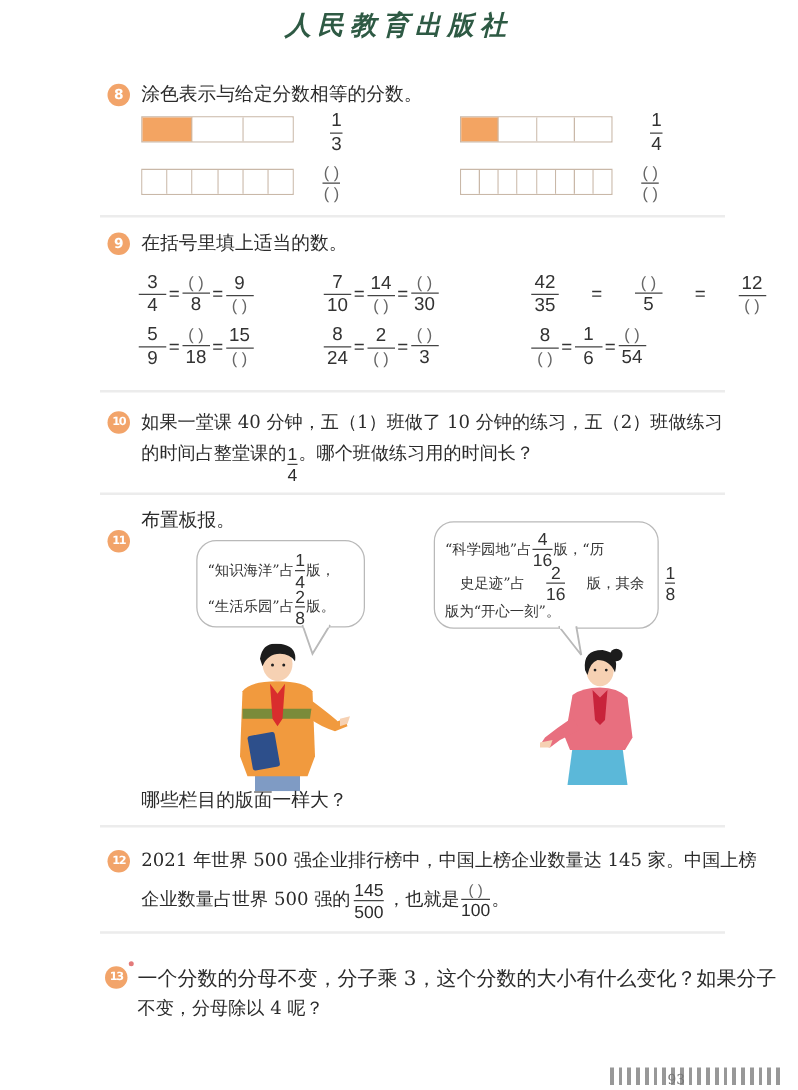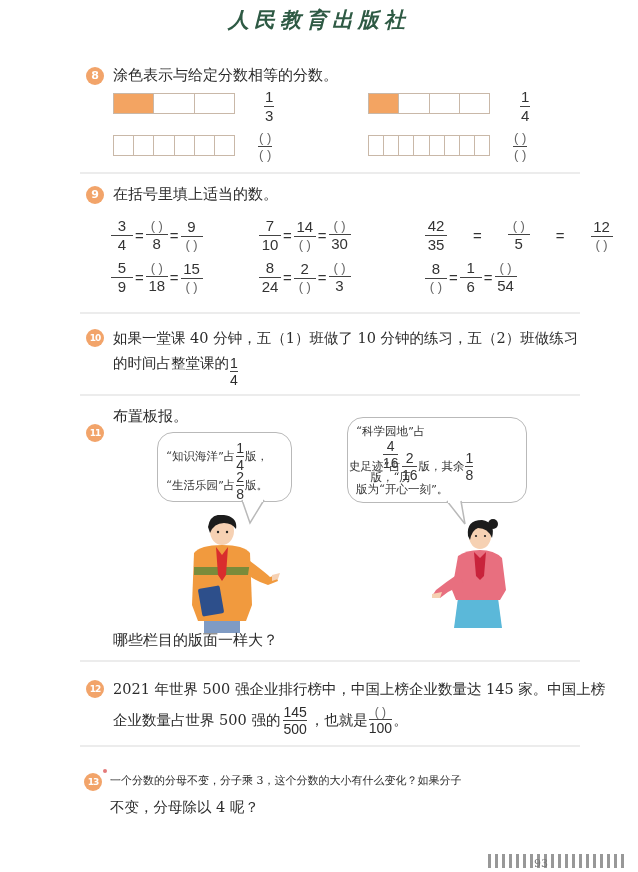--- a/index.html
+++ b/index.html
@@ -247,20 +247,21 @@
 
 <div class="qnum small" style="left:86px;top:329px;">10</div>
 <div class="qtext" style="left:113px;top:331px;font-size:14.5px;">如果一堂课 40 分钟，五（1）班做了 10 分钟的练习，五（2）班做练习</div>
 <div class="qtext" style="left:113px;top:356px;font-size:14.5px;display:flex;align-items:flex-start;">
   <span>的时间占整堂课的</span>
   <span class="inline-frac">
       <span class="num">1</span>
       <span class="line"></span>
       <span class="den">4</span>
     </span>
+  <span>。哪个班做练习用的时间长？</span>
 </div>
 
 <div class="divider" style="top:394px;"></div>
 
 <div class="qnum small" style="left:86px;top:424px;">11</div>
 <div class="qtext" style="left:113px;top:409px;">布置板报。</div>
 
 <div class="bubble" style="left:157px;top:432px;width:135px;height:70px;">
   <div class="bubble-line" style="left:8px;top:8px;">
     <span>“知识海洋”占</span>
@@ -280,30 +281,30 @@
       </span>
     <span>版。</span>
   </div>
 </div>
 <svg class="tail" style="left:240px;top:499px;" width="30" height="26">
   <path d="M2 1 L10 24 L24 1" fill="#fff" stroke="#b9b9b9" stroke-width="1.5"></path>
   <line x1="3" y1="1.5" x2="23" y2="1.5" stroke="#fff" stroke-width="3"></line>
 </svg>
 
 <div class="bubble" style="left:347px;top:417px;width:180px;height:86px;">
-  <div class="bubble-line" style="left:8px;top:6px;flex-direction:column;">
+  <div class="bubble-line" style="left:8px;top:6px;">
     <span>“科学园地”占</span>
     <span class="inline-frac">
         <span class="num">4</span>
         <span class="line"></span>
         <span class="den">16</span>
       </span>
     <span>版，“历</span>
   </div>
-  <div class="bubble-line" style="left:1px;top:33px;">
+  <div class="bubble-line" style="left:20px;top:33px;gap:16px;">
     <span>史足迹”占</span>
     <span class="inline-frac">
         <span class="num">2</span>
         <span class="line"></span>
         <span class="den">16</span>
       </span>
     <span>版，其余</span>
     <span class="inline-frac">
         <span class="num">1</span>
         <span class="line"></span>
@@ -365,17 +366,17 @@
       <span class="line"></span>
       <span class="den">100</span>
     </span>
   <span>。</span>
 </div>
 
 <div class="divider" style="top:745px;"></div>
 
 <div class="qnum small" style="left:84px;top:773px;">13</div>
 <div class="star-dot" style="left:103px;top:769px;"></div>
-<div class="qtext" style="left:110px;top:775px;font-size:11px;">一个分数的分母不变，分子乘 3，这个分数的大小有什么变化？如果分子</div>
+<div class="qtext" style="left:110px;top:775px;font-size:16px;">一个分数的分母不变，分子乘 3，这个分数的大小有什么变化？如果分子</div>
 <div class="qtext" style="left:110px;top:800px;font-size:14.5px;">不变，分母除以 4 呢？</div>
 
 <div class="watermark"></div>
 <div class="page-num">93</div>
 
 </body></html>

